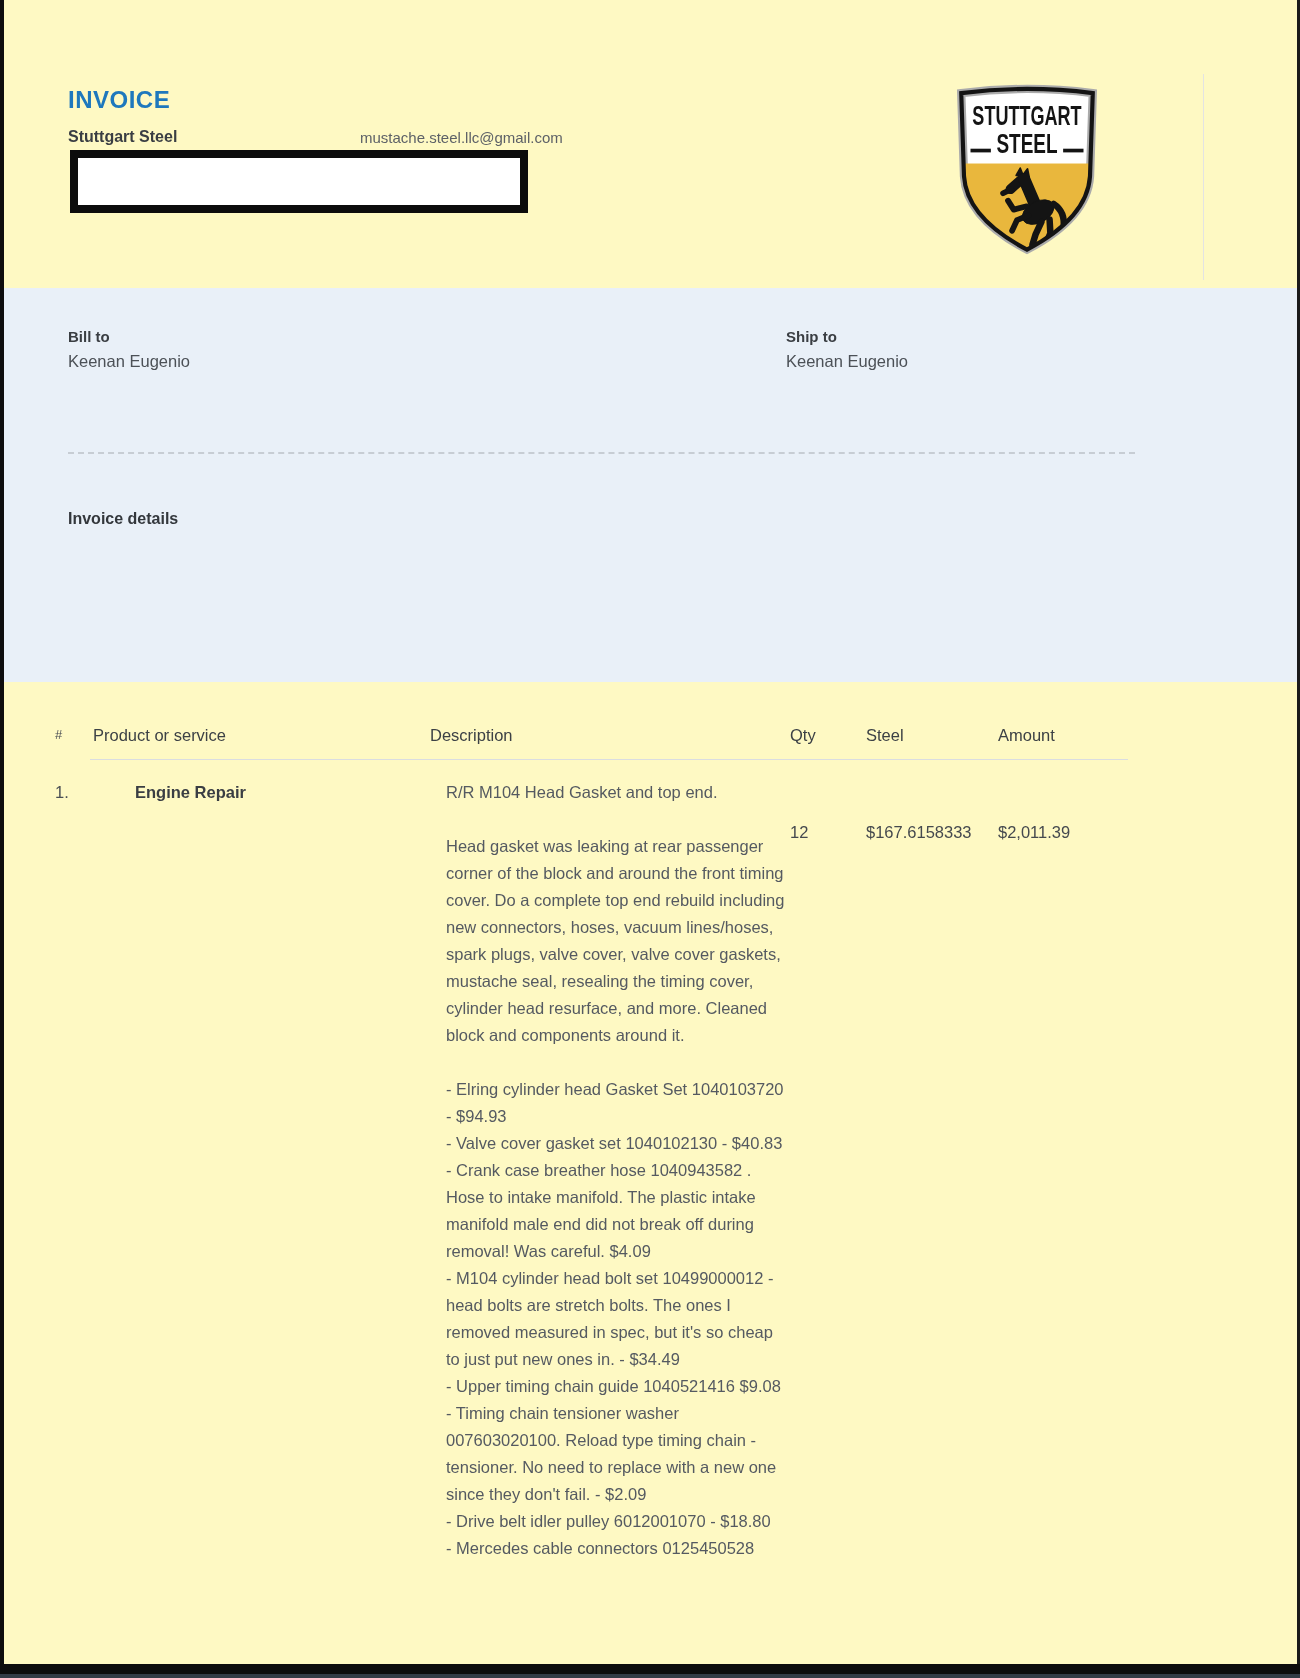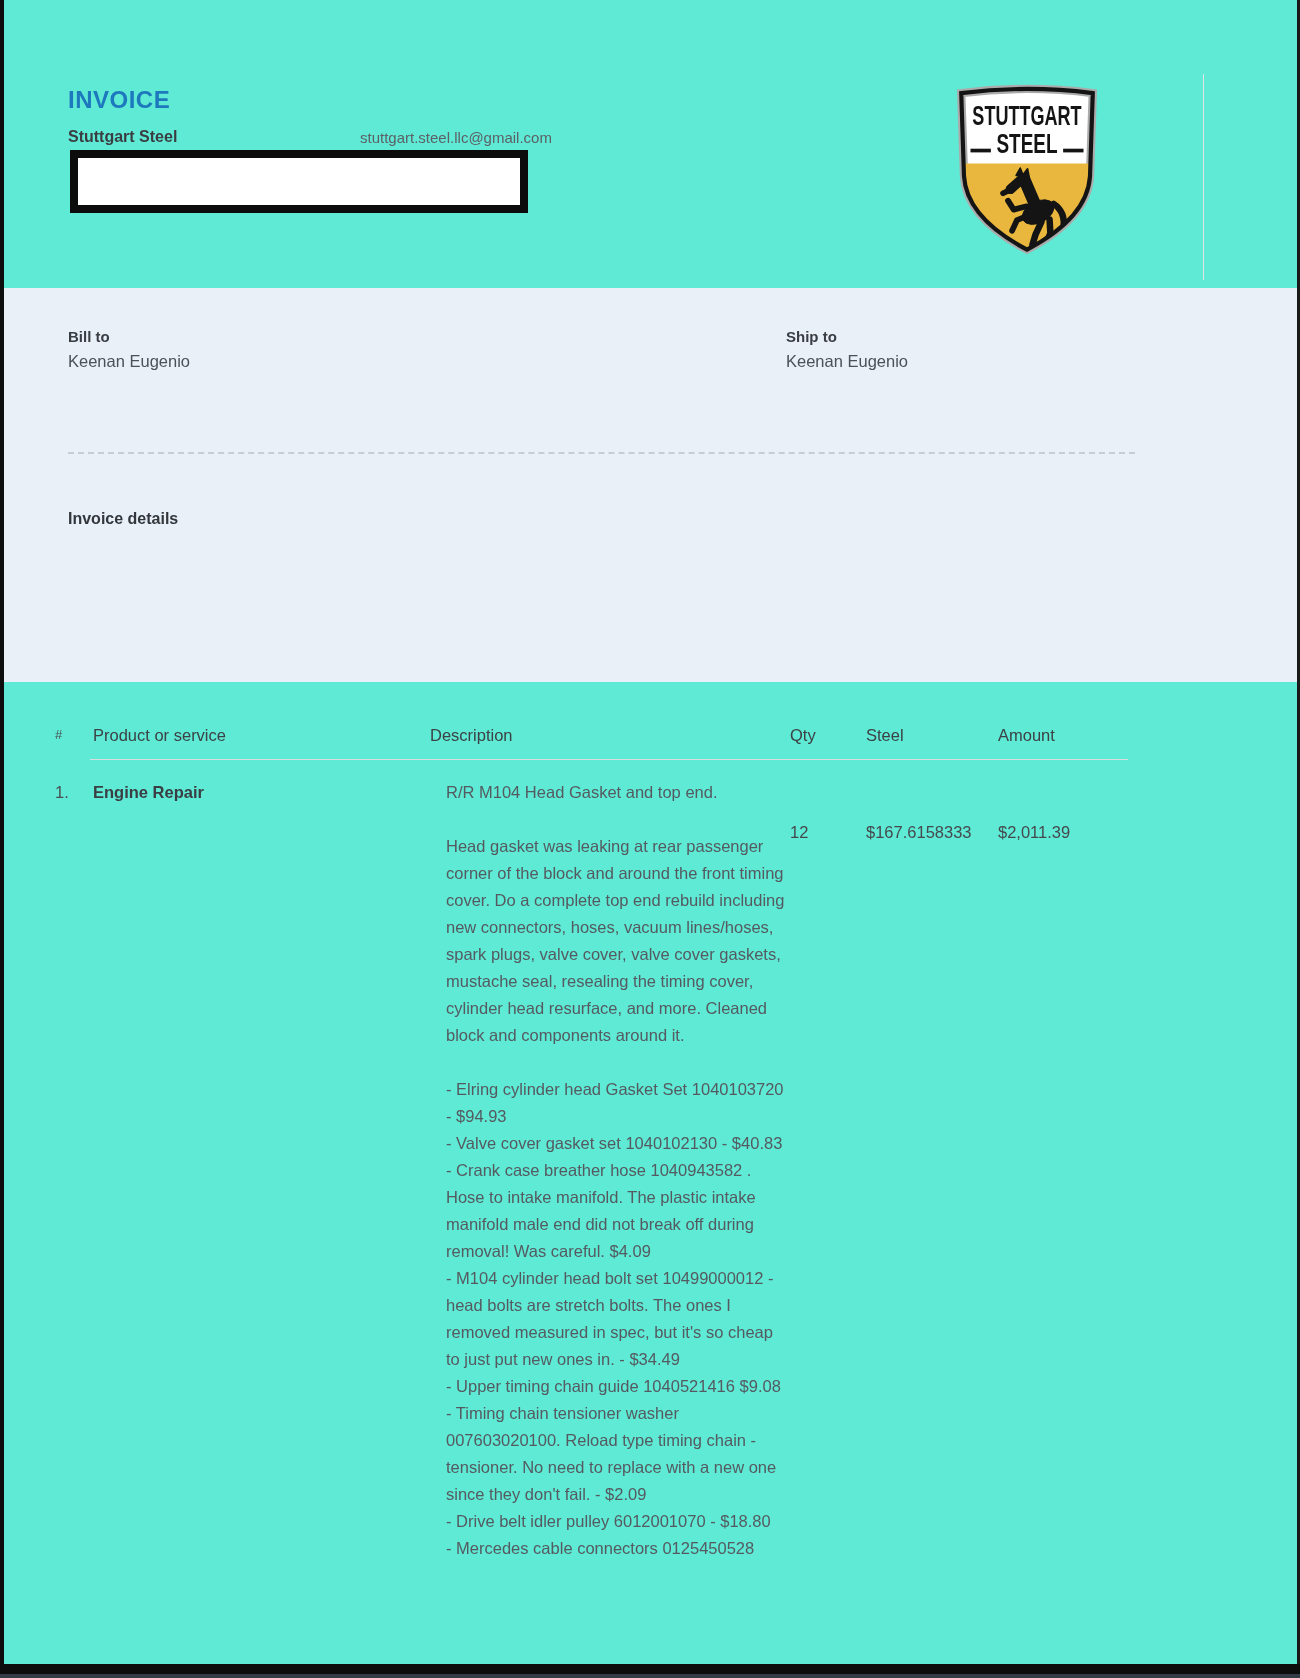--- a/index.html
+++ b/index.html
@@ -1,19 +1,19 @@
 <!DOCTYPE html>
 <html><head>
 <meta charset="utf-8">
 <style>
   html,body{margin:0;padding:0;background:#ffffff;}
   .page{
     position:relative;
     width:1300px;height:1678px;
-    background:#5eead4;
+    background:#fef9c3;
     overflow:hidden;
     font-family:"Liberation Sans","DejaVu Sans",sans-serif;
     color:#54595f;
   }
   
   .edge-left{position:absolute;left:0;top:0;width:4px;height:100%;background:#0e0e0e;}
   .edge-right{position:absolute;right:0;top:0;width:3px;height:100%;background:#1a1a1a;}
   .edge-bottom{position:absolute;left:0;bottom:4px;width:100%;height:10px;background:#0d0d0d;}
   .edge-bottom-slate{position:absolute;left:0;bottom:0;width:100%;height:4px;background:#333c46;}
 
@@ -62,40 +62,40 @@
     display:grid;
     grid-template-columns:38px 337px 360px 76px 132px 130px;
     align-items:start;
   }
   .thead{font-size:16.5px;color:#3c4145;}
   .th-num{font-size:13px;color:#4a4f54;padding-top:1px;}
   .col-right{text-align:left;}
   .header-line{position:relative;margin-left:35px;margin-top:14px;border-top:1px solid #dadde0;}
   .trow{margin-top:19px;font-size:16.5px;line-height:27px;color:#50555b;}
   .cell-num{color:#4a4f54;}
-  .cell-product{font-weight:bold;color:#3a3e43;}
+  .cell-product{font-weight:bold;color:#3a3e43;margin-left:42px;}
   .cell-desc{color:#555a61;margin-left:16px;}
   .desc-title{margin:0;}
   .desc-body{margin:27px 0 0 0;white-space:pre-wrap;}
   .desc-parts{margin:27px 0 0 0;white-space:pre-wrap;}
   .cell-qty,.cell-rate,.cell-amount{color:#45494e;margin-top:40px;}
 </style>
 </head>
 <body>
 
 <div class="page">
 
   <div class="edge-left"></div>
   <div class="edge-right"></div>
   <div class="edge-bottom"></div>
   <div class="edge-bottom-slate"></div>
 
   <div class="invoice-title">INVOICE</div>
   <div class="company-name">Stuttgart Steel</div>
-  <div class="company-email">stuttgart.steel.llc@gmail.com</div>
+  <div class="company-email">mustache.steel.llc@gmail.com</div>
   <div class="redacted-box"></div>
   <div class="logo-frame-line"></div>
 
   <div class="logo">
     <svg viewBox="0 0 170 190" width="158" height="176">
       <defs>
         <clipPath id="shieldClip">
           <path d="M14,12 Q85,3 156,12 L153,102 Q150,147 85,181 Q20,147 17,102 Z"></path>
         </clipPath>
       </defs>

